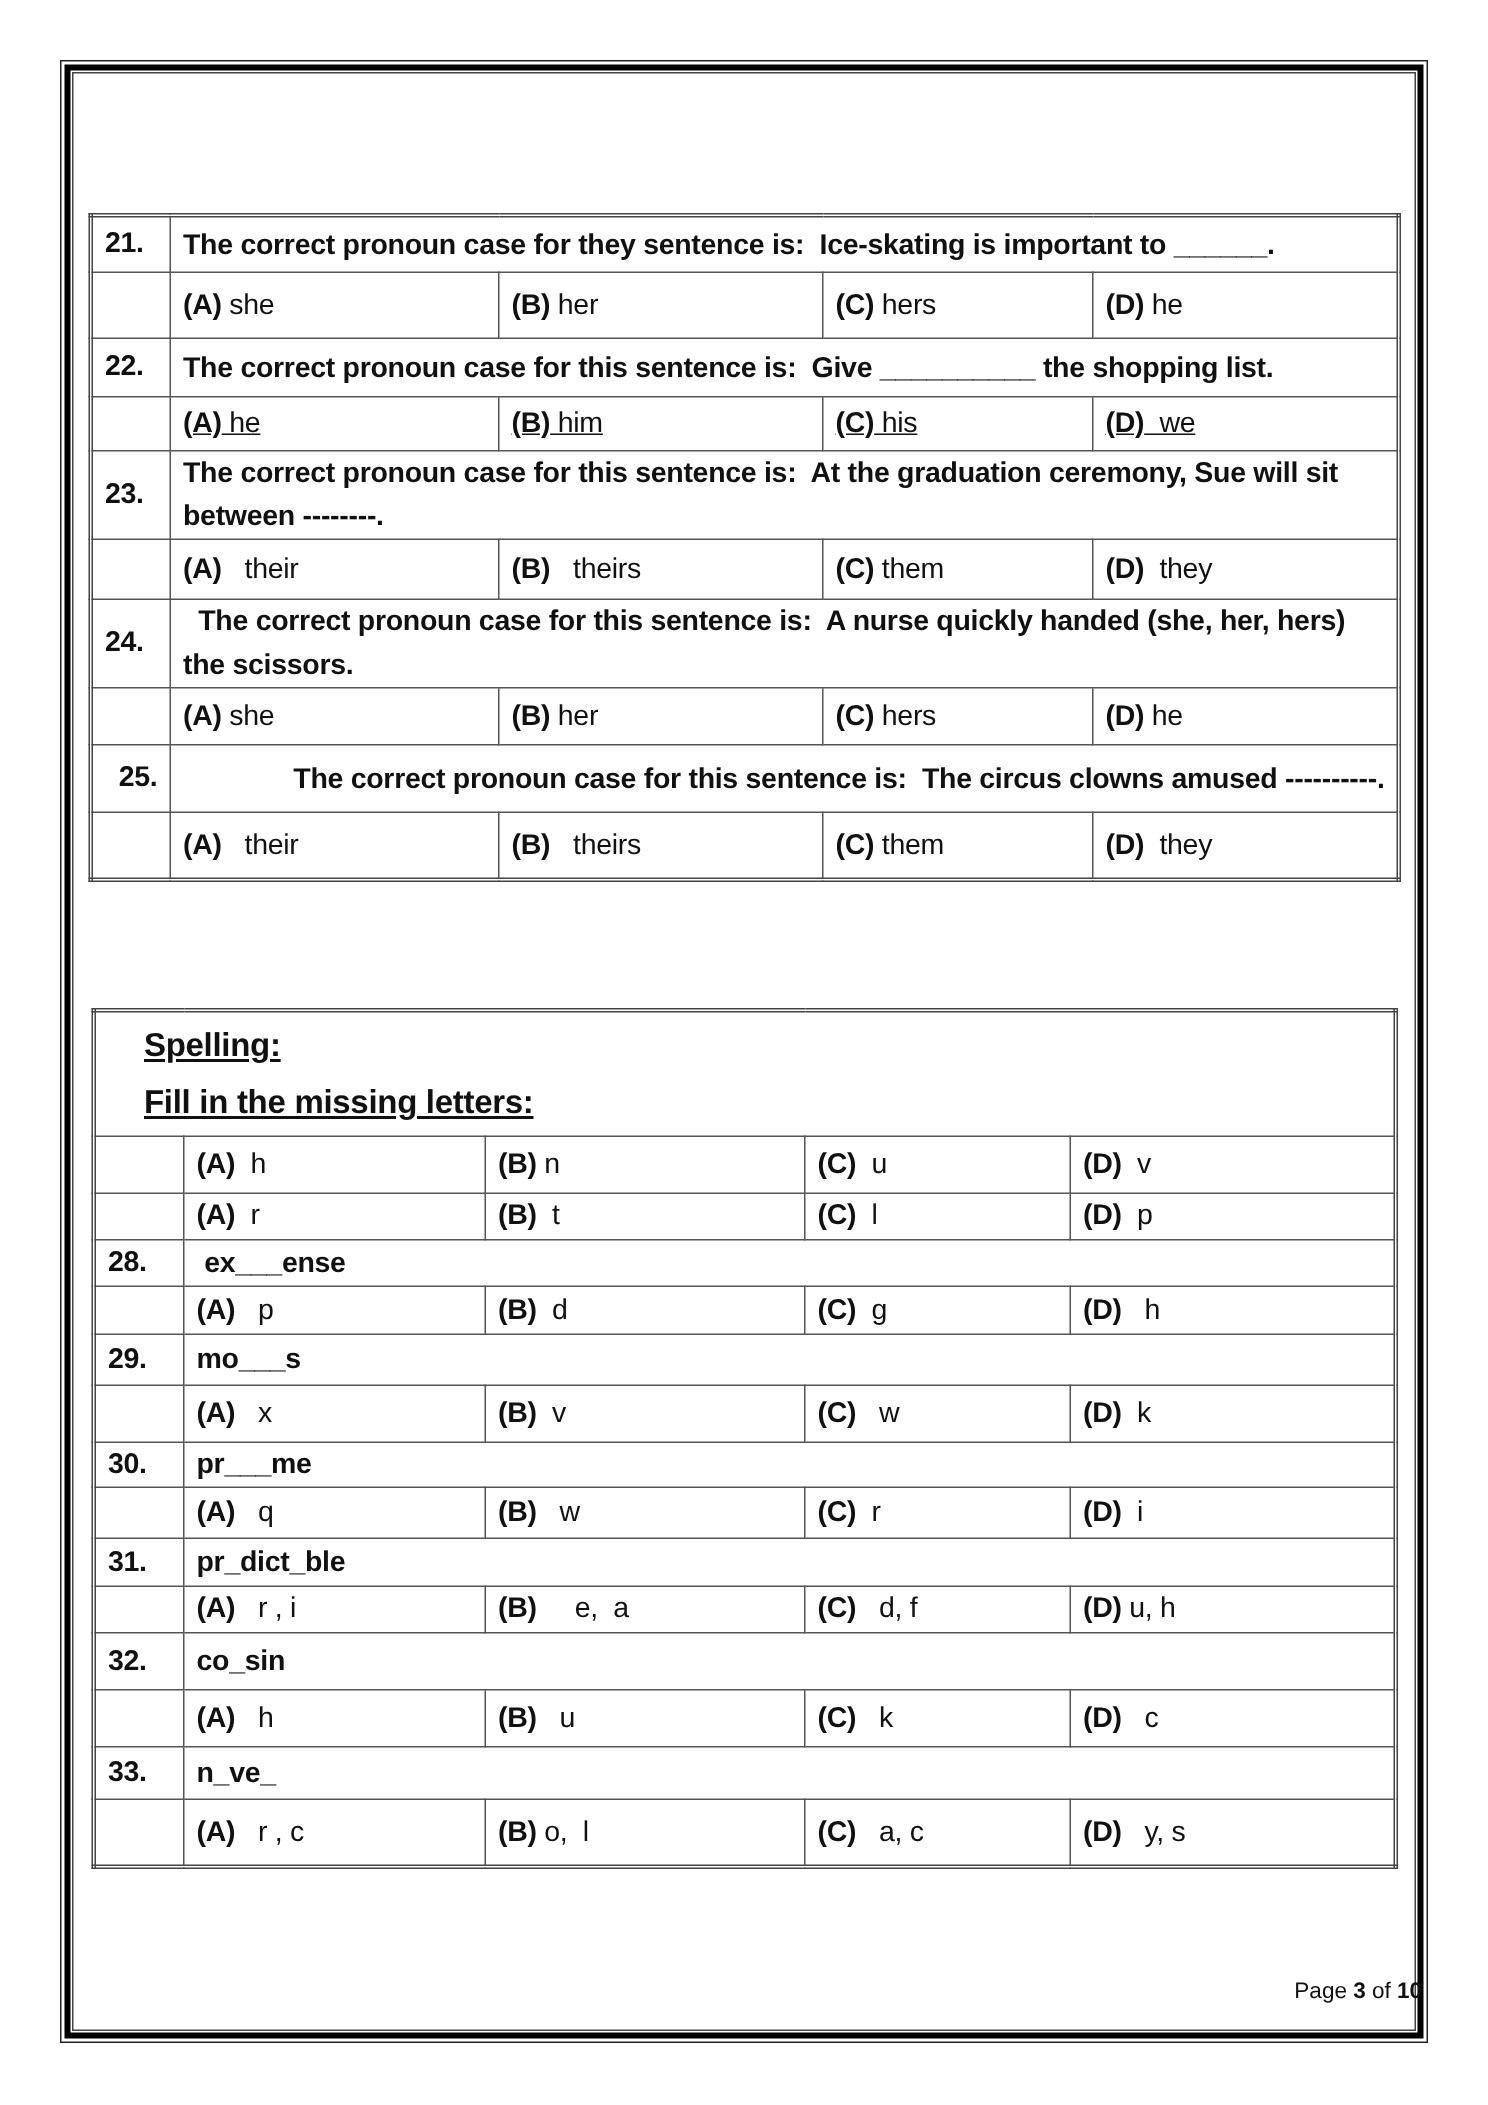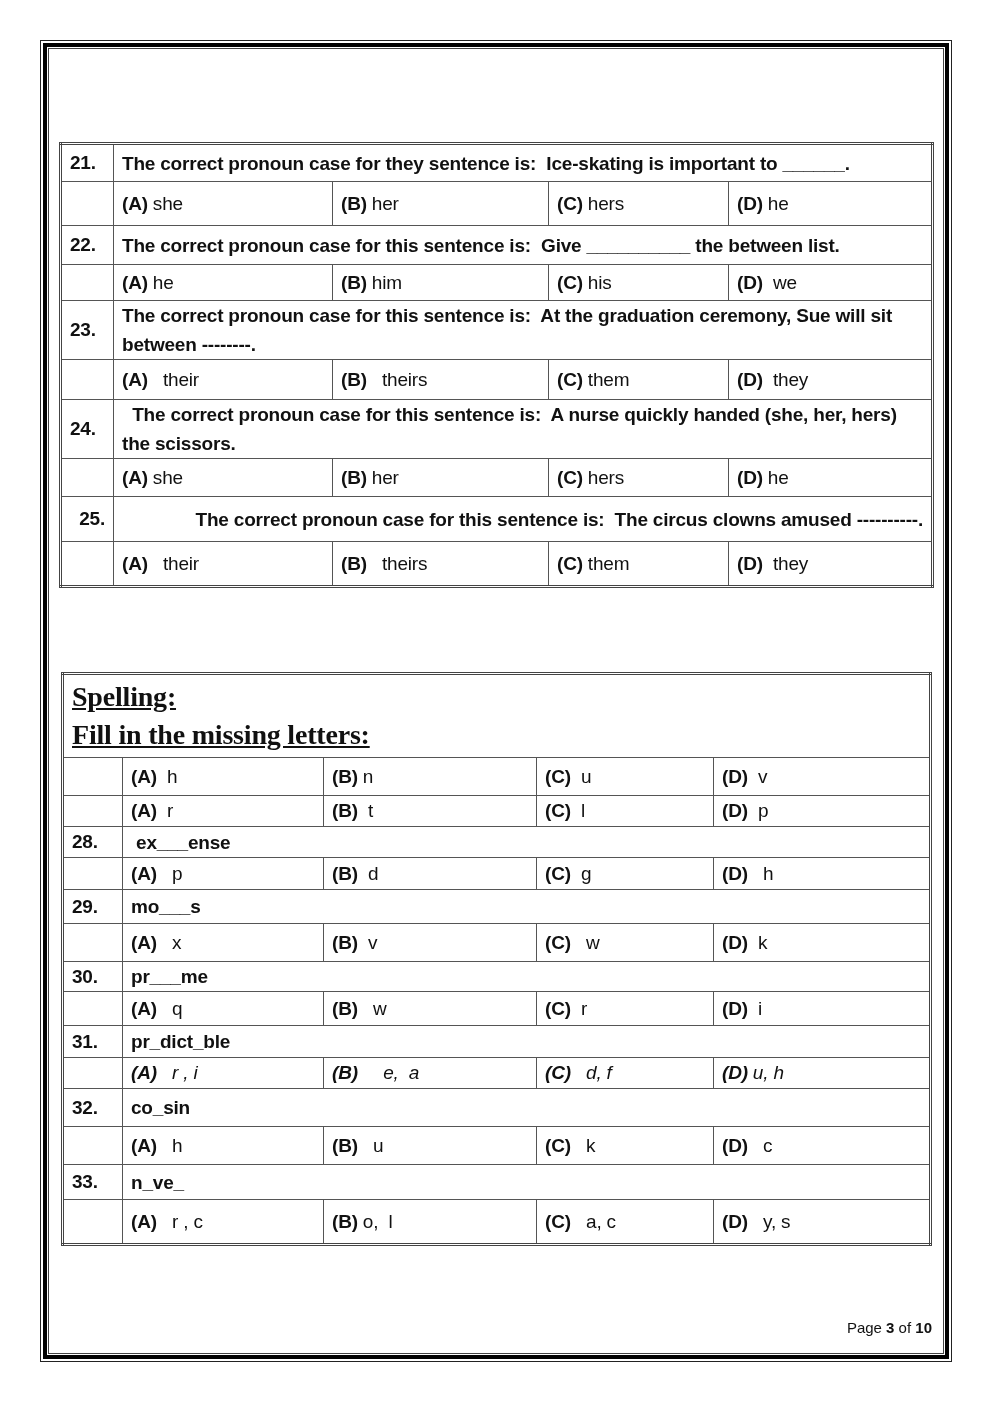--- a/index.html
+++ b/index.html
@@ -14,23 +14,23 @@
   table.q { position:absolute; border-collapse:collapse; table-layout:fixed;
             border:3px double #444; }
   table.q td { border:1px solid #555; padding:0 8px; vertical-align:middle;
                font-size:19px; font-family:"Liberation Sans Narrow","Liberation Sans", sans-serif;
                letter-spacing:-0.2px; }
   td.num { font-weight:bold; }
   td.stem { font-weight:bold; line-height:29px; }
   .lbl { font-weight:bold; }
   #t1 { left:59px; top:105px; width:872px;margin-top:37px; }
   #t2 { left:61px; top:672px; width:868px; }
-  .heading { font-family:Liberation Serif, serif; font-weight:bold; font-size:28px;
-             text-decoration:underline; line-height:38px; display:block; }
-  .footer { position:absolute; right:60px; top:1319px; font-size:15px; }
+  .heading { font-family:Liberation Sans, sans-serif; font-weight:bold; font-size:22px;
+             text-decoration:underline; line-height:38px; display:block;margin-left:24px; }
+  .footer { position:absolute; right:44px; top:1319px; font-size:15px; }
   .footer b { font-weight:bold; }
 </style>
 </head>
 <body>
 
 <div class="page-frame-outer"></div>
 <div class="page-frame-inner"></div>
 <div class="page-frame-innerline"></div>
 
 <table class="q" id="t1">
@@ -48,23 +48,23 @@
       </tr>
       <tr style="height: 44px;">
         <td></td>
         <td style="white-space:pre"><span class="lbl">(A)</span><span> she</span></td>
         <td style="white-space:pre"><span class="lbl">(B)</span><span> her</span></td>
         <td style="white-space:pre"><span class="lbl">(C)</span><span> hers</span></td>
         <td style="white-space:pre"><span class="lbl">(D)</span><span> he</span></td>
       </tr>
       <tr style="height: 39px;">
         <td class="num">22.</td>
-        <td class="stem" colspan="4" style="white-space:pre-wrap">The correct pronoun case for this sentence is:  Give __________ the between list.</td>
-      </tr>
-      <tr style="height: 36px;">
+        <td class="stem" colspan="4" style="white-space:pre-wrap">The correct pronoun case for this sentence is:  Give __________ the shopping list.</td>
+      </tr>
+      <tr style="height: 36px; text-decoration: underline;">
         <td></td>
         <td style="white-space:pre"><span class="lbl">(A)</span><span> he</span></td>
         <td style="white-space:pre"><span class="lbl">(B)</span><span> him</span></td>
         <td style="white-space:pre"><span class="lbl">(C)</span><span> his</span></td>
         <td style="white-space:pre"><span class="lbl">(D)</span><span>  we</span></td>
       </tr>
       <tr style="height: 59px;">
         <td class="num">23.</td>
         <td class="stem" colspan="4" style="white-space:pre-wrap">The correct pronoun case for this sentence is:  At the graduation ceremony, Sue will sit between --------.</td>
       </tr>
@@ -159,21 +159,21 @@
         <td></td>
         <td style="white-space:pre"><span class="lbl">(A)</span><span>   q</span></td>
         <td style="white-space:pre"><span class="lbl">(B)</span><span>   w</span></td>
         <td style="white-space:pre"><span class="lbl">(C)</span><span>  r</span></td>
         <td style="white-space:pre"><span class="lbl">(D)</span><span>  i</span></td>
       </tr>
       <tr style="height: 32px;">
         <td class="num">31.</td>
         <td class="stem" colspan="4" style="white-space:pre-wrap">pr_dict_ble</td>
       </tr>
-      <tr style="height: 31px; font-style: italic;">
+      <tr style="height: 31px;">
         <td></td>
         <td style="white-space:pre"><span class="lbl">(A)</span><span>   r , i</span></td>
         <td style="white-space:pre"><span class="lbl">(B)</span><span>     e,  a</span></td>
         <td style="white-space:pre"><span class="lbl">(C)</span><span>   d, f</span></td>
         <td style="white-space:pre"><span class="lbl">(D)</span><span> u, h</span></td>
       </tr>
       <tr style="height: 38px;">
         <td class="num">32.</td>
         <td class="stem" colspan="4" style="white-space:pre-wrap">co_sin</td>
       </tr>

